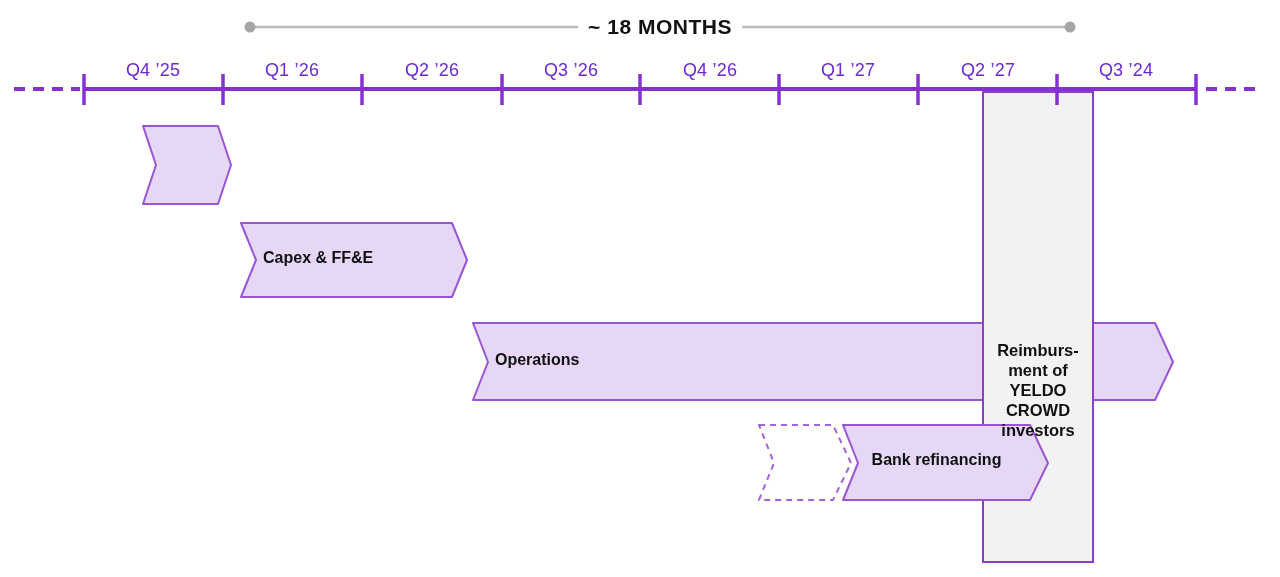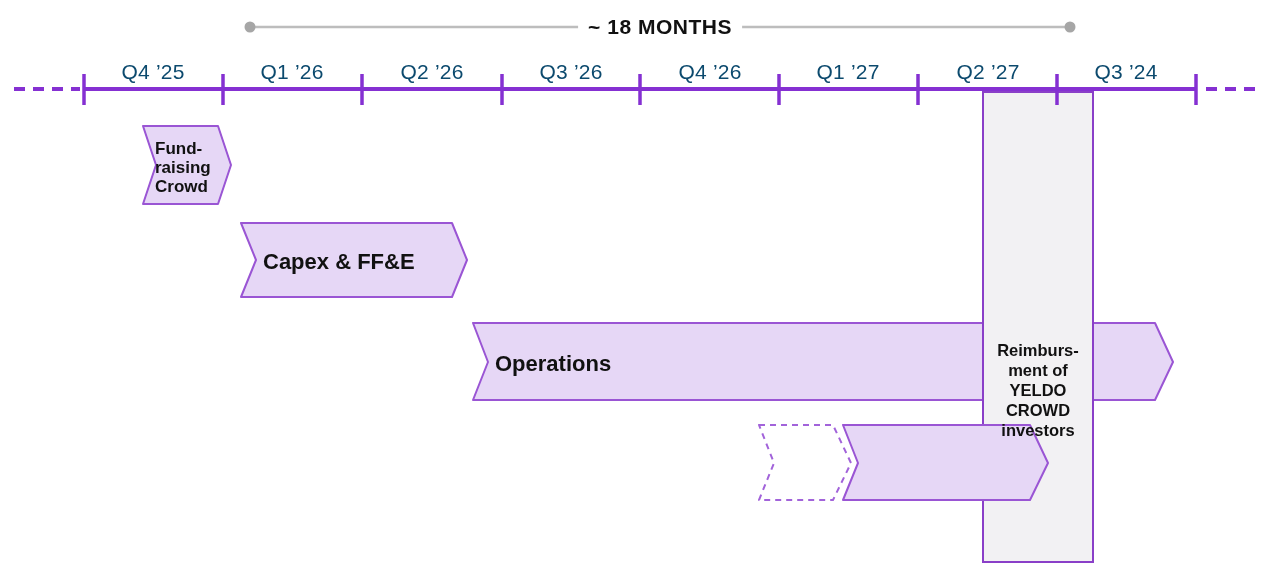--- a/index.html
+++ b/index.html
@@ -28,23 +28,23 @@
   .chev-dashed{fill:#ffffff;stroke:var(--dashed-stroke);stroke-width:2;stroke-dasharray:6 5;stroke-linejoin:round;}
   .qbox{fill:var(--box-fill);stroke:var(--box-stroke);stroke-width:2;}
   .lbl{position:absolute;color:var(--text-color);white-space:nowrap;}
   .months-label{
     top:15px;left:660px;transform:translateX(-50%);
     font-size:21px;font-weight:700;letter-spacing:.5px;
     background:#ffffff;padding:0 10px;
   }
   .quarter-label{
     top:60px;transform:translateX(-50%);
-    font-size:21px;font-weight:500;color:#0c4a6e;letter-spacing:.2px;
+    font-size:18px;font-weight:500;color:#6d28d9;letter-spacing:.2px;
   }
-  .bar-label{font-size:22px;font-weight:700;}
+  .bar-label{font-size:16px;font-weight:700;}
   .multiline{white-space:normal;font-weight:700;}
   .fundraising-label{left:155px;top:139px;font-size:17px;line-height:19px;text-align:left;width:70px;}
   .capex-label{left:263px;top:249px;}
   .operations-label{left:495px;top:351px;text-align:right;}
   .bank-label{left:843px;top:451px;width:187px;text-align:center;}
   .reimbursement-label{left:983px;top:303px;width:110px;text-align:center;font-size:16.5px;line-height:20px;margin-top:37px;}
 </style>
 </head>
 <body>
 
@@ -86,30 +86,26 @@
 
   <div class="lbl quarter-label" style="left:153px">Q4 ’25</div>
   <div class="lbl quarter-label" style="left:292px">Q1 ’26</div>
   <div class="lbl quarter-label" style="left:432px">Q2 ’26</div>
   <div class="lbl quarter-label" style="left:571px">Q3 ’26</div>
   <div class="lbl quarter-label" style="left:710px">Q4 ’26</div>
   <div class="lbl quarter-label" style="left:848px">Q1 ’27</div>
   <div class="lbl quarter-label" style="left:988px">Q2 ’27</div>
   <div class="lbl quarter-label" style="left:1126px">Q3 ’24</div>
 
-  <div class="lbl multiline fundraising-label">
-    <div>Fund-</div>
-    <div>raising</div>
-    <div>Crowd</div>
-  </div>
 
   <div class="lbl bar-label capex-label">Capex &amp; FF&amp;E</div>
 
   <div class="lbl bar-label operations-label">Operations</div>
 
+  <div class="lbl bar-label bank-label">Bank refinancing</div>
 
   <div class="lbl multiline reimbursement-label">
     <div>Reimburs-</div>
     <div>ment of</div>
     <div>YELDO</div>
     <div>CROWD</div>
     <div>investors</div>
   </div>
 
 </div>

